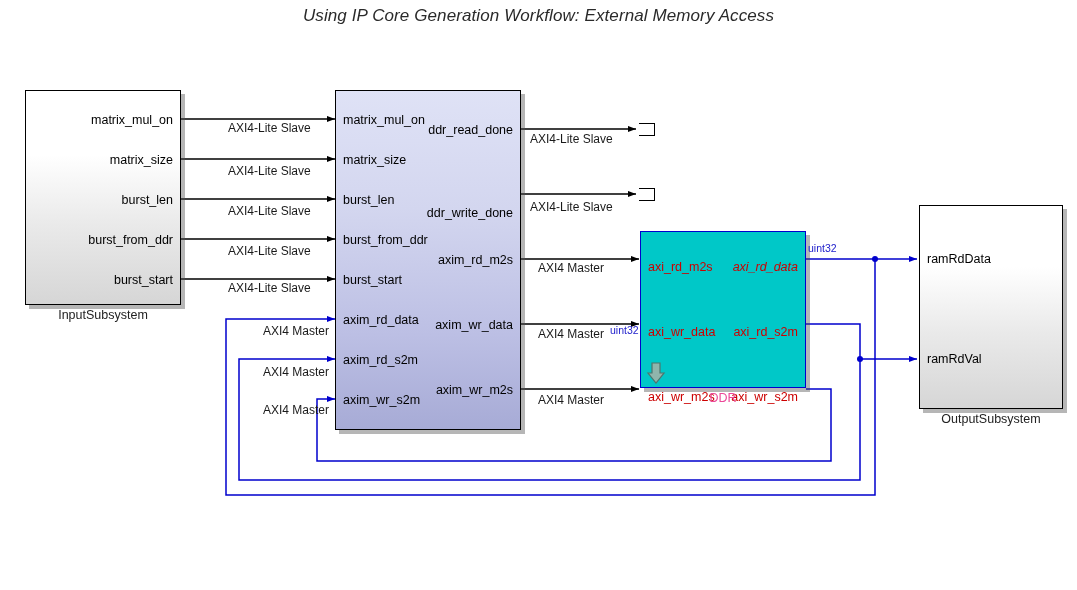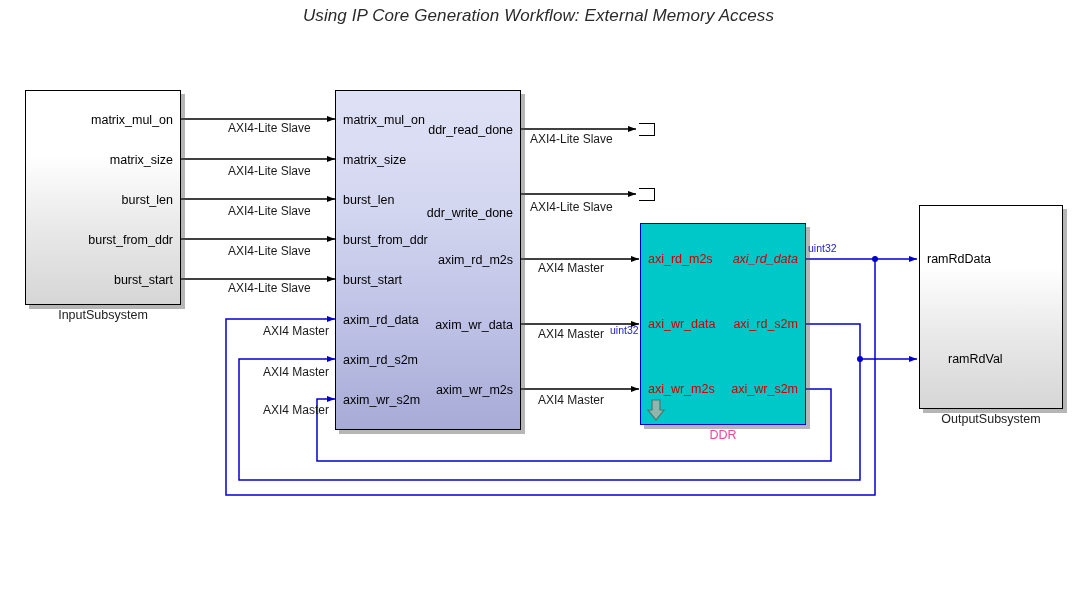--- a/index.html
+++ b/index.html
@@ -150,21 +150,21 @@
     <div class="port l" style="top:304px;">axim_wr_s2m</div>
 
     <div class="port r" style="top:34px;">ddr_read_done</div>
     <div class="port r" style="top:117px;">ddr_write_done</div>
     <div class="port r" style="top:164px;">axim_rd_m2s</div>
     <div class="port r" style="top:229px;">axim_wr_data</div>
     <div class="port r" style="top:294px;">axim_wr_m2s</div>
 
   </div>
 
-  <div class="blk ddr" style="left:640px;top:223px;width:166px;height:202px;">
+  <div class="blk ddr" style="left:640px;top:231px;width:166px;height:157px;">
     <div class="shadow"></div>
     <div class="body"></div>
 
     <div class="port l red" style="top:30px;">axi_rd_m2s</div>
     <div class="port l red" style="top:95px;">axi_wr_data</div>
     <div class="port l red" style="top:160px;">axi_wr_m2s</div>
 
     <div class="port r red" style="top:30px;font-style:italic;">axi_rd_data</div>
     <div class="port r red" style="top:95px;">axi_rd_s2m</div>
     <div class="port r red" style="top:160px;">axi_wr_s2m</div>
@@ -173,21 +173,21 @@
       <path d="M6,1 L14,1 L14,11 L18,11 L10,21 L2,11 L6,11 Z" fill="#8fb5ac" stroke="#4f746c" stroke-width="1.2"></path>
     </svg>
 
     <div class="caption">DDR</div>
   </div>
 
   <div class="blk sub" style="left:919px;top:205px;width:144px;height:204px;">
     <div class="shadow"></div>
     <div class="body"></div>
     <div class="port l" style="top:48px;">ramRdData</div>
-    <div class="port l" style="top:148px;margin-left:21px;">ramRdVal</div>
+    <div class="port l" style="top:148px;">ramRdVal</div>
     <div class="caption">OutputSubsystem</div>
   </div>
 
   <div class="term" style="left:639px;top:123px;"></div>
   <div class="term" style="left:639px;top:188px;"></div>
 
   <div class="sig" style="left:228px;top:122px;">AXI4-Lite Slave</div>
   <div class="sig" style="left:228px;top:165px;">AXI4-Lite Slave</div>
   <div class="sig" style="left:228px;top:205px;">AXI4-Lite Slave</div>
   <div class="sig" style="left:228px;top:245px;">AXI4-Lite Slave</div>

